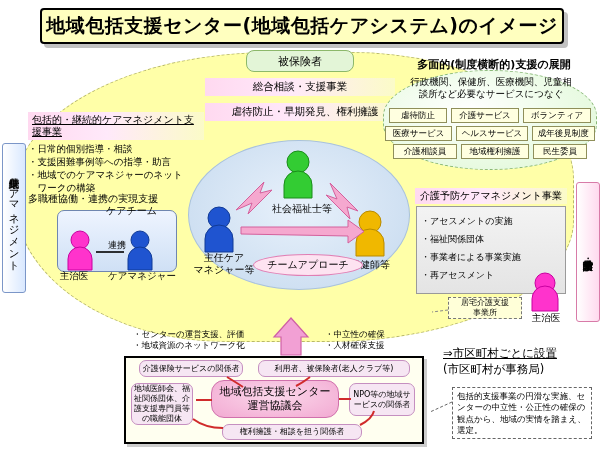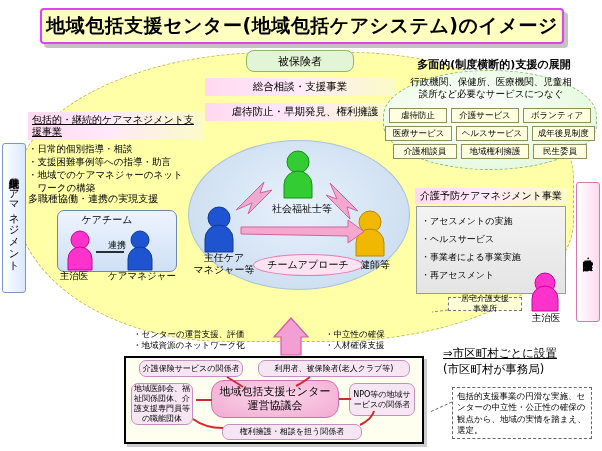--- a/index.html
+++ b/index.html
@@ -2,21 +2,21 @@
 <html lang="ja"><head>
 <meta charset="utf-8">
 <style>
   html,body{margin:0;padding:0;background:#ffffff;}
   body{width:602px;height:451px;position:relative;overflow:hidden;
        font-family:"DejaVu Sans","Liberation Sans",sans-serif;color:#000;}
   .abs{position:absolute;box-sizing:border-box;}
 
   
   #title-bar{left:40px;top:8px;width:524px;height:36px;
-    background:#ffffbf;border:2px solid #d946ef;border-radius:4px;
+    background:#ffffbf;border:2px solid #000000;border-radius:4px;
     box-shadow:4px 4px 0 rgba(120,120,120,.45);
     display:flex;align-items:center;justify-content:center;
     font-size:19px;font-weight:bold;letter-spacing:.5px;}
 
   
   #yellow-blob{left:14px;top:52px;width:560px;height:290px;
     background:#ffffa8;border:1px dashed #b9b96a;border-radius:46% 40% 44% 38%/48% 44% 42% 50%;}
 
   
   .vtab{writing-mode:vertical-rl;text-orientation:upright;
@@ -43,21 +43,21 @@
   #pkg-head{left:28px;top:112px;width:176px;height:28px;padding:1px 4px;
     flex-direction:column;justify-content:center;font-size:10px;line-height:1.25;text-decoration:underline;}
   #pkg-body{left:28px;top:142px;width:180px;font-size:9.5px;line-height:1.38;}
   #pkg-body div{white-space:nowrap;}
   #pkg-foot{left:28px;top:192px;width:180px;font-size:10px;}
 
   
   #care-team{left:57px;top:210px;width:120px;height:62px;
     background:linear-gradient(180deg,#eef4ff,#cfe0f5);
     border:1.5px solid #6f86b0;border-radius:7px;}
-  #care-team-title{left:57px;top:213px;width:100px;text-align:center;font-size:10px;}
+  #care-team-title{left:57px;top:204px;width:100px;text-align:right;font-size:10px;}
   #lbl-renkei{left:97px;top:239px;width:40px;text-align:center;font-size:9px;}
   #lbl-shujii-l{left:52px;top:270px;width:44px;text-align:center;font-size:9.5px;}
   #lbl-caremane{left:100px;top:270px;width:84px;text-align:center;font-size:9.5px;}
 
   
   #center-ellipse{left:188px;top:140px;width:222px;height:150px;
     background:radial-gradient(ellipse at 50% 45%,#e8f1fb 0%,#cfe0f2 70%,#c2d6ec 100%);
     border:1px solid #a9c2dd;border-radius:50%;}
   .role-lbl{font-size:10px;text-align:center;}
   #lbl-shakai{left:247px;top:202px;width:110px;}
@@ -77,21 +77,21 @@
     font-size:8.5px;display:flex;align-items:center;justify-content:center;height:13px;}
   .svcrow{display:flex;gap:4px;justify-content:center;}
   #svc-rows{left:385px;top:108px;width:210px;}
   #svc-rows .svcrow{margin-bottom:3px;}
 
   
   #prev-head{left:415px;top:188px;width:152px;height:16px;justify-content:center;font-size:10px;}
   #prev-body{left:416px;top:206px;width:150px;height:88px;
     background:linear-gradient(180deg,#f3f3f3,#e4e4e4);border:1px solid #9a9a9a;
     padding:5px 4px;font-size:9px;line-height:2.0;}
-  #box-kyotaku{left:448px;top:297px;width:74px;height:14px;
+  #box-kyotaku{left:448px;top:297px;width:74px;height:22px;
     border:1px dashed #777;background:#ffffd8;font-size:8px;line-height:1.2;
     display:flex;align-items:center;justify-content:center;text-align:center;}
   #lbl-shujii-r{left:520px;top:312px;width:52px;text-align:center;font-size:9.5px;}
 
   
   .bul{font-size:8.5px;line-height:1.35;}
   #bullets-left{left:133px;top:329px;width:150px;}
   #bullets-right{left:325px;top:329px;width:120px;}
 
   
@@ -178,21 +178,21 @@
   <div class="svcrow">
     <div class="svcbox" style="width:62px">介護相談員</div>
     <div class="svcbox" style="width:66px">地域権利擁護</div>
     <div class="svcbox" style="width:52px">民生委員</div>
   </div>
 </div>
 
 <div class="abs pinkbar" id="prev-head">介護予防ケアマネジメント事業</div>
 <div class="abs" id="prev-body">
   <div>・アセスメントの実施</div>
-  <div>・ヘルスサービス</div>
+  <div>・福祉関係団体</div>
   <div>・事業者による事業実施</div>
   <div>・再アセスメント</div>
 </div>
 <div class="abs" id="box-kyotaku">
   <div>
     <span>居宅介護支援</span><br>
     <span>事業所</span>
   </div>
 </div>
 <div class="abs" id="lbl-shujii-r">主治医</div>

